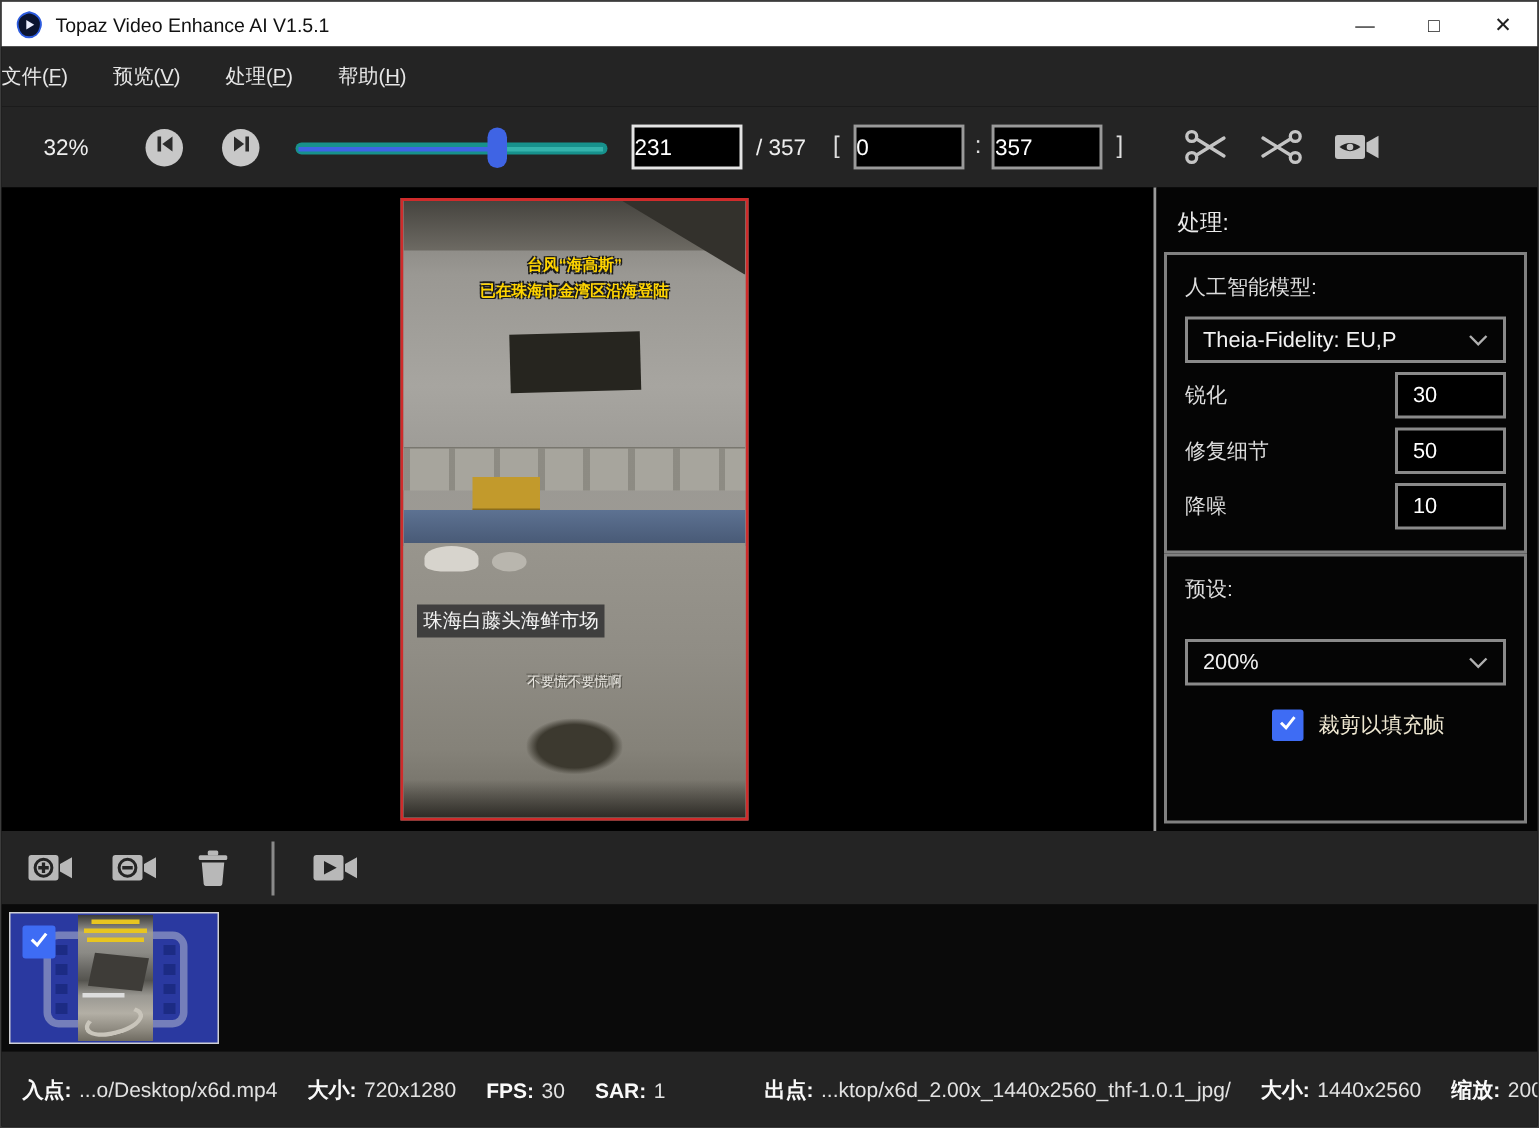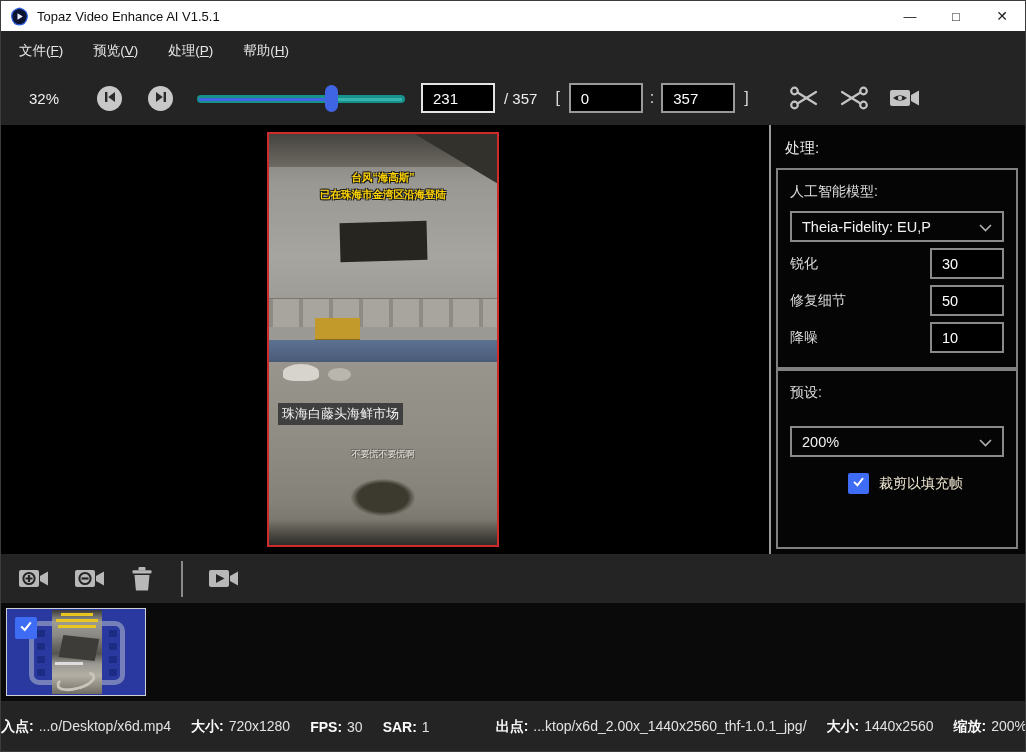--- a/index.html
+++ b/index.html
@@ -9,34 +9,34 @@
 
   
   .titlebar { position:absolute; top:0; left:0; right:0; height:30px; background:#ffffff; display:flex; align-items:center; padding-left:9px; }
   .titlebar .logo { display:flex; align-items:center; margin-right:8px; }
   .titlebar .title { font-size:13px; color:#111; }
   .win-controls { position:absolute; right:0; top:0; height:30px; display:flex; }
   .win-btn { width:46px; height:30px; display:flex; align-items:center; justify-content:center; font-size:13px; color:#222; cursor:default; }
   .win-btn.close { font-size:14px; }
 
   
-  .menubar { position:absolute; top:30px; left:0; right:0; height:40px; background:#242424; display:flex; align-items:center; padding-left:18px; gap:30px; }
+  .menubar { position:absolute; top:30px; left:0; right:0; height:40px; background:#242424; display:flex; align-items:center; padding-left:0; gap:30px; }
   .menu-item { color:#e6e6e6; font-size:13.5px; cursor:default; }
   .menu-item u { text-decoration:underline; }
 
   
   .toolbar { position:absolute; top:70px; left:0; right:0; height:54px; background:#242424; display:flex; align-items:center; color:#eee; }
   .zoom-level { margin-left:28px; width:42px; font-size:15px; }
   .circle-btn { width:25px; height:25px; border-radius:50%; background:#c8c8c8; display:flex; align-items:center; justify-content:center; margin-left:26px; }
   .slider { position:relative; width:208px; height:27px; margin-left:24px; }
   .slider .track { position:absolute; left:0; right:0; top:10px; height:8px; background:#17918c; border-radius:4px; }
   .slider .line-left  { position:absolute; left:2px;  top:13px; height:3px; width:133px; background:#3f64e4; }
   .slider .line-right { position:absolute; left:141px; right:3px; top:13px; height:3px; background:#35b3ac; }
   .slider .handle { position:absolute; left:128px; top:0; width:13px; height:27px; background:#3f64e4; border-radius:7px; }
-  .num-input { height:30px; background:#000; color:#fff; font-size:15px; padding-left:10px; font-family:"Liberation Sans",sans-serif; }
+  .num-input { height:30px; background:#000; color:#fff; font-size:15px; font-family:"Liberation Sans",sans-serif; }
   .frame-input { width:74px; margin-left:16px; border:2px solid #e4e4e4; }
   .range-input { width:74px; border:2px solid #9a9a9a; }
   .frame-total { margin-left:9px; font-size:15px; }
   .bracket { font-size:16px; color:#ddd; }
   .tool-icons { display:flex; align-items:center; gap:20px; margin-left:40px; }
   .tool-icon { display:flex; align-items:center; }
 
   
   .main { position:absolute; top:124px; left:0; right:0; height:429px; }
   .preview-area { position:absolute; left:0; top:0; width:768px; height:100%; background:#000; }
@@ -93,21 +93,21 @@
   .film-holes.l { left:3px; } .film-holes.r { right:3px; }
   .thumb-video { position:absolute; left:45px; top:1px; width:50px; height:84px; overflow:hidden;
     background:linear-gradient(180deg,#3a3a38 0%,#9c9a94 14%,#8b8a85 30%,#6b6a66 42%,#55544f 52%,#9a9892 64%,#b3afa5 78%,#8b877d 92%,#6f6b61 100%); }
   .ty { position:absolute; height:3px; background:#e8c520; }
   .ty1 { top:4%; left:18%; right:18%; } .ty2 { top:11%; left:8%; right:8%; } .ty3 { top:18%; left:12%; right:12%; }
   .tb { position:absolute; left:18%; top:32%; width:72%; height:26%; background:#3e3c38; transform:skew(-12deg,6deg); }
   .tw { position:absolute; left:6%; top:62%; width:55%; height:4%; background:#ddd; }
   .ts { position:absolute; left:8%; top:74%; width:80%; height:22%; border:3px solid #c9c5bb; border-top-color:transparent; border-radius:50%; transform:rotate(-15deg); }
 
   
-  .statusbar { position:absolute; top:700px; left:0; right:0; height:52px; background:#242424; display:flex; align-items:center; font-size:14px; }
+  .statusbar { position:absolute; top:700px; left:0; right:0; height:52px; background:#242424; display:flex; align-items:center; padding-left:14px; font-size:14px; }
   .status-item { margin-right:20px; white-space:nowrap; }
   .status-item .lbl { font-weight:bold; color:#fafafa; }
   .status-item .val { color:#e2e2e2; margin-left:5px; }
   .status-item.out-group { margin-left:46px; }
 </style>
 </head>
 <body>
 
 <div class="window">
 

